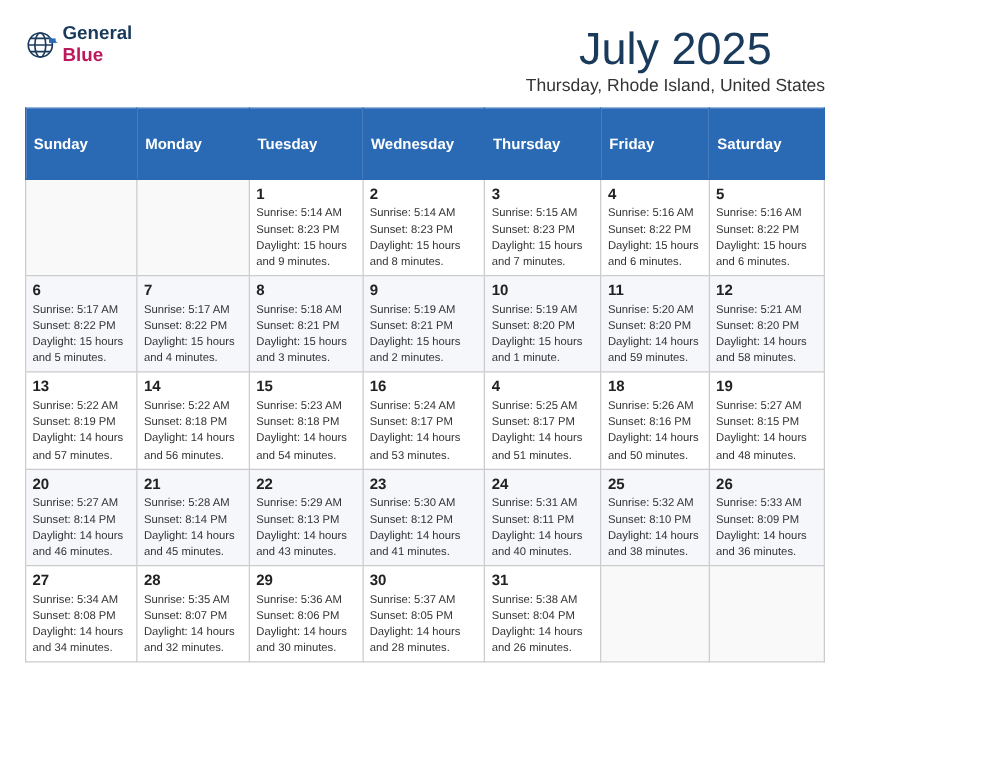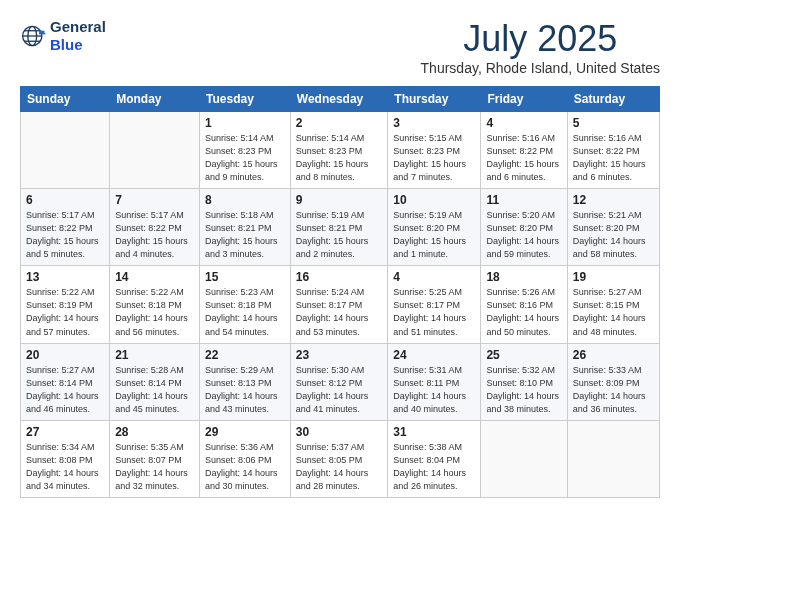--- a/index.html
+++ b/index.html
@@ -27,21 +27,21 @@
       align-items: center;
       gap: 0;
     }
     .logo-text {
       font-size: 15px;
       font-weight: bold;
       color: #1a3a5c;
       line-height: 1.2;
     }
     .logo-text .blue {
-      color: #1d4ed8;
+      color: #be185d;
     }
     .logo-icon {
       width: 28px;
       height: 28px;
       margin-right: 2px;
     }
     .title-block {
       text-align: center;
     }
     .main-title {
@@ -56,21 +56,21 @@
     .calendar {
       width: 100%;
       border-collapse: collapse;
       border: 1px solid #ccc;
     }
     .calendar th {
       background: #2a6ab5;
       color: #fff;
       font-size: 12px;
       font-weight: bold;
-      padding: 5px 6px;
+      padding: 21px 6px;
       text-align: left;
       border: 1px solid #2a6ab5;
     }
     .calendar td {
       vertical-align: top;
       border: 1px solid #ccc;
       padding: 4px 5px;
       width: 108px;
       min-height: 80px;
       font-size: 9.5px;

